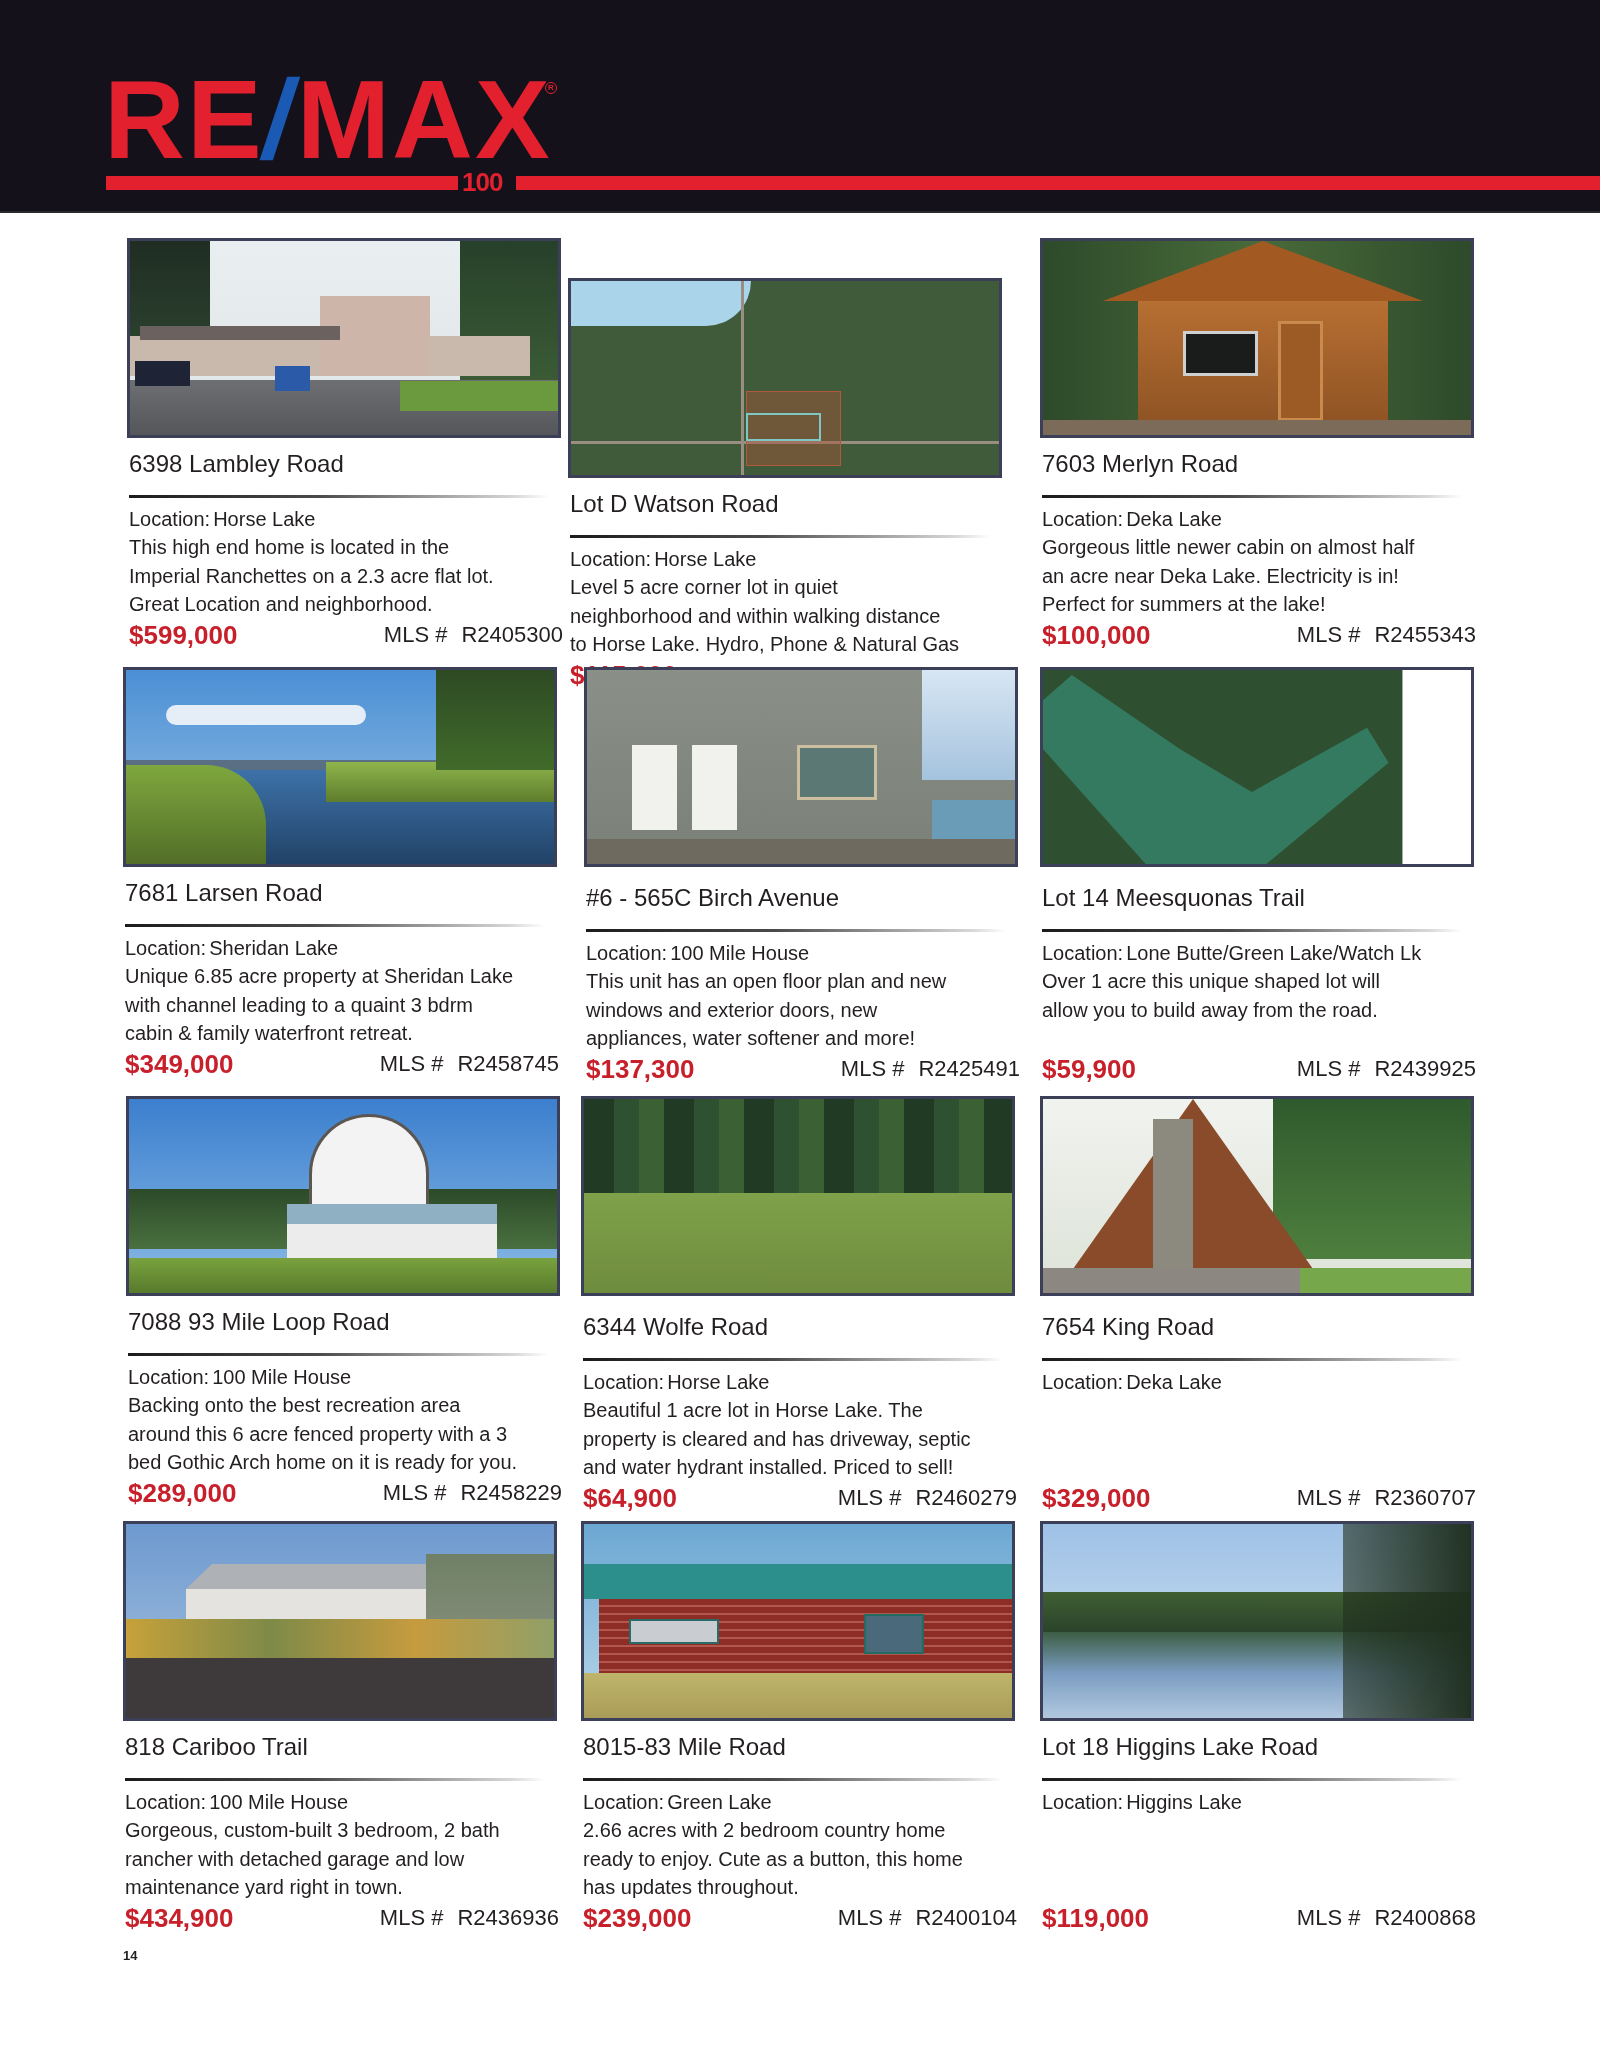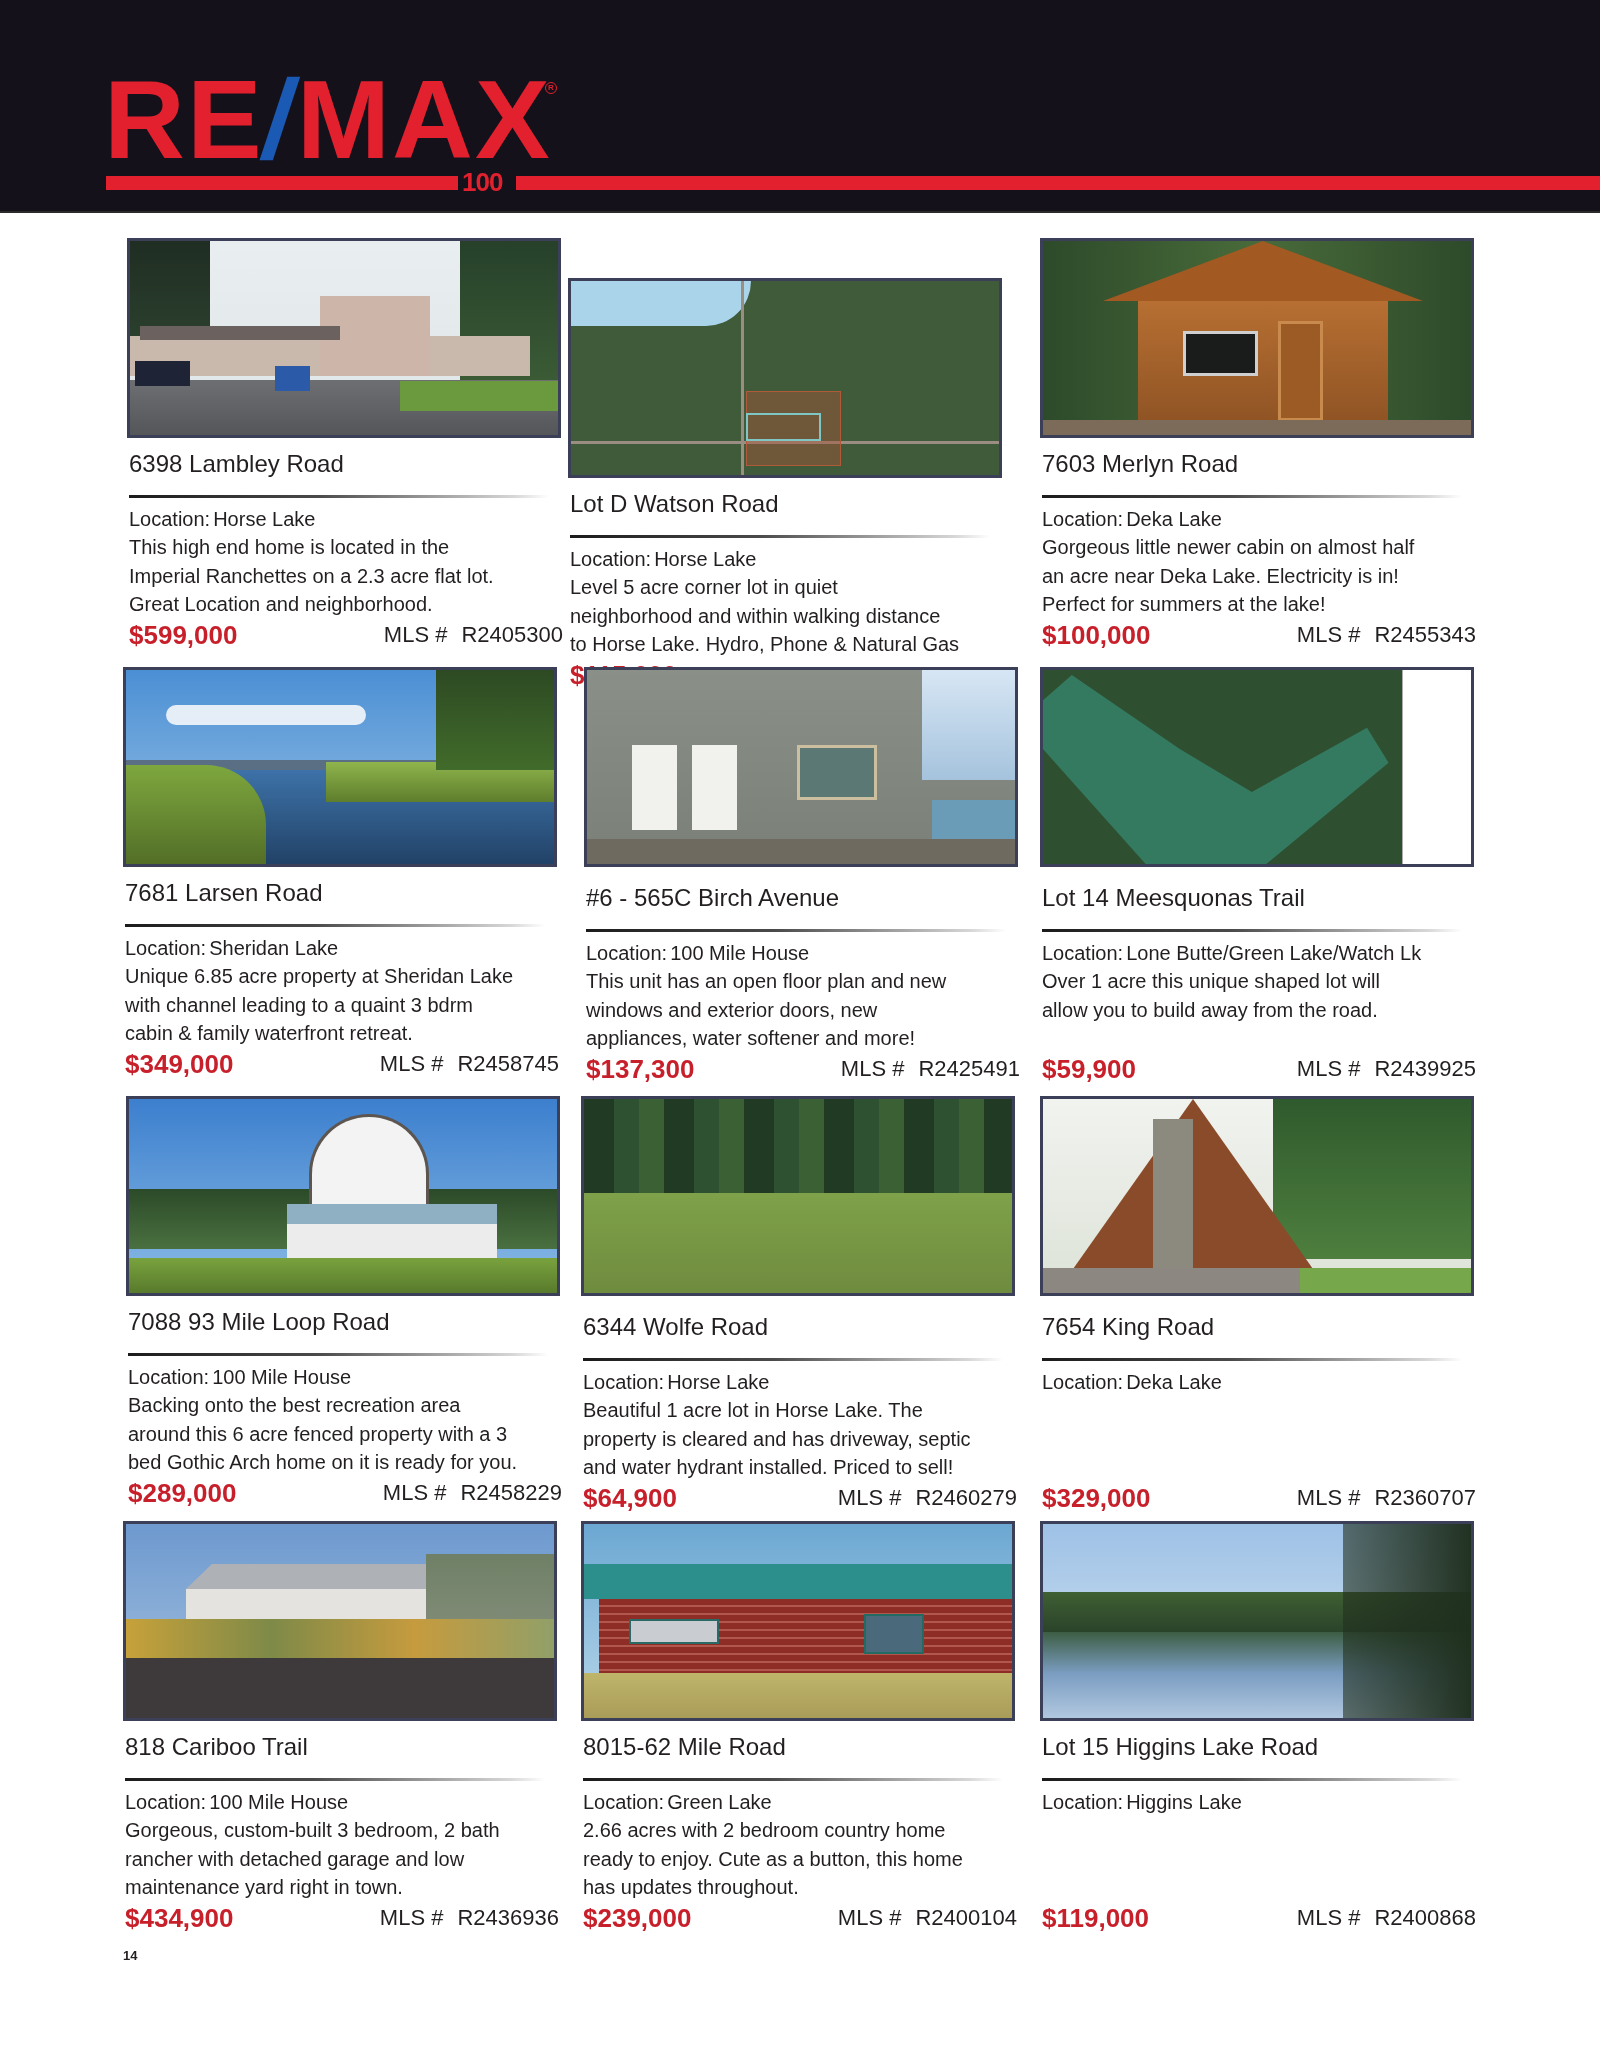--- a/index.html
+++ b/index.html
@@ -282,21 +282,21 @@
 </div>
 <div class="card" style="left:581px;top:1521px;">
   <div class="photo">
     <div class="sky" style="background:linear-gradient(#6ba7d2,#b8d7ea)"></div>
     <div class="feature" style="left:0;top:40px;width:434px;height:35px;background:#2c8f8c"></div>
     <div class="feature" style="left:15px;top:75px;width:419px;height:75px;background:repeating-linear-gradient(#8e2c26 0 6px,#b2574e 6px 8px)"></div>
     <div class="feature" style="left:45px;top:95px;width:90px;height:25px;background:#c9ccd1;border:2px solid #2a6a66"></div>
     <div class="feature" style="left:280px;top:90px;width:60px;height:40px;background:#4a6a7b;border:2px solid #226b62"></div>
     <div class="ground" style="height:45px;background:linear-gradient(#bfb56a,#a99c59)"></div>
       </div>
-  <div class="title" style="top:212px">8015-62 Mile Road</div>
+  <div class="title" style="top:212px">8015-83 Mile Road</div>
   <div class="rule" style="top:257px"></div>
   <div class="loc" style="top:268px">
     <span class="lbl">Location:</span><span class="val">Green Lake</span>
   </div>
   <div class="desc" style="top:295px">
     <div>2.66 acres with 2 bedroom country home</div>
         <div>ready to enjoy. Cute as a button, this home</div>
         <div>has updates throughout.</div>
   </div>
   <div class="price" style="top:382px">$239,000</div>
@@ -304,21 +304,21 @@
     <span>MLS #</span><span class="mls-num">R2400104</span>
   </div>
 </div>
 <div class="card" style="left:1040px;top:1521px;">
   <div class="photo">
     <div class="sky" style="background:linear-gradient(#9ec1e6,#d7e6f2)"></div>
     <div class="feature" style="left:0;top:68px;width:434px;height:40px;background:linear-gradient(#3f5f33,#2a432a)"></div>
     <div class="feature" style="left:0;top:108px;width:434px;height:92px;background:linear-gradient(#3d5d43,#7b9dc1 45%,#b8cde4)"></div>
     <div class="feature" style="left:300px;top:0;width:134px;height:200px;background:linear-gradient(90deg,rgba(33,48,30,0.6),#1f2f1e)"></div>
       </div>
-  <div class="title" style="top:212px">Lot 15 Higgins Lake Road</div>
+  <div class="title" style="top:212px">Lot 18 Higgins Lake Road</div>
   <div class="rule" style="top:257px"></div>
   <div class="loc" style="top:268px">
     <span class="lbl">Location:</span><span class="val">Higgins Lake</span>
   </div>
   <div class="price" style="top:382px">$119,000</div>
   <div class="mls" style="top:383px">
     <span>MLS #</span><span class="mls-num">R2400868</span>
   </div>
 </div>
   </div>

